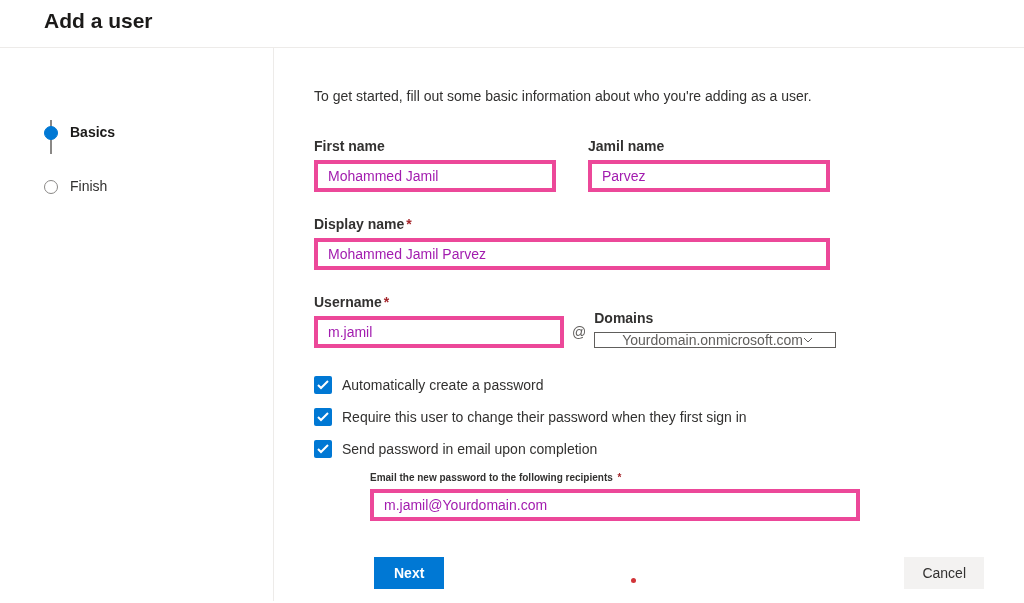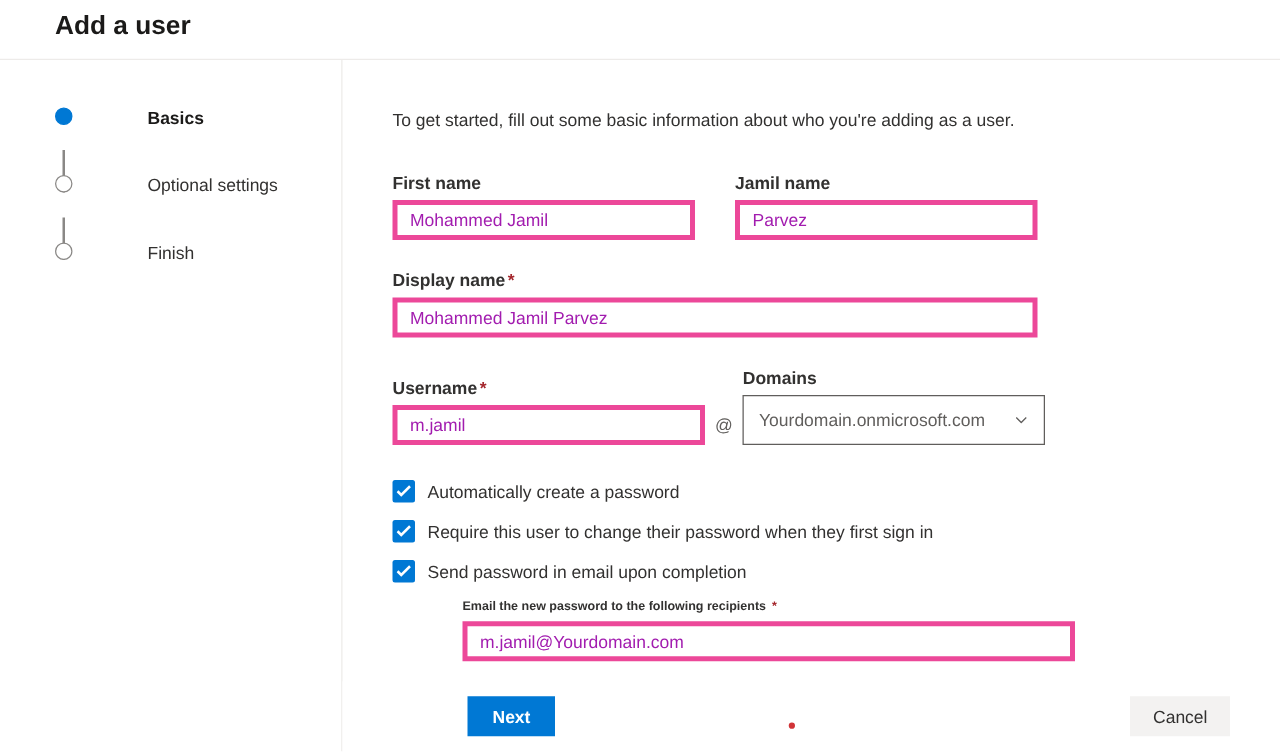--- a/index.html
+++ b/index.html
@@ -27,24 +27,23 @@
       position: relative;
     }
     .stepper {
       width: 274px;
       padding: 38px 0 0 44px;
       border-right: 1px solid #edebe9;
       flex-shrink: 0;
     }
     .step {
       display: flex;
-      align-items: flex-start;
+      align-items: flex-end;
       position: relative;
       height: 54px;
-      gap: 48px;
     }
     .step-circle {
       width: 14px;
       height: 14px;
       border-radius: 50%;
       border: 1.5px solid #8a8886;
       background: #fff;
       margin-right: 12px;
       flex-shrink: 0;
       z-index: 1;
@@ -117,26 +116,26 @@
       align-self: flex-end;
       height: 32px;
       display: flex;
       align-items: center;
       padding: 0 8px;
       color: #605e5c;
     }
     .domain-group { flex: 1; max-width: 242px; }
     .domain-select {
       position: relative;
-      height: 40px;
+      height: 16px;
       border: 1px solid #605e5c;
       background: #fff;
       display: flex;
       align-items: center;
-      padding: 0 12px;
+      padding: 0 27px;
       cursor: pointer;
     }
     .domain-select-text {
       flex: 1;
       color: #605e5c;
       font-size: 14px;
     }
     .chevron {
       width: 12px;
       height: 12px;
@@ -219,25 +218,20 @@
 
 <div class="header">
   <h1>Add a user</h1>
 </div>
 
 <div class="content">
   <div class="stepper">
     <div class="step active">
       <div class="step-circle"></div>
       <div class="step-label">Basics</div>
-      <div class="step-line"></div>
-    </div>
-    <div class="step">
-      <div class="step-circle"></div>
-      <div class="step-label">Optional settings</div>
       <div class="step-line"></div>
     </div>
     <div class="step">
       <div class="step-circle"></div>
       <div class="step-label">Finish</div>
     </div>
   </div>
 
   <div class="main">
     <p class="intro">To get started, fill out some basic information about who you're adding as a user.</p>

